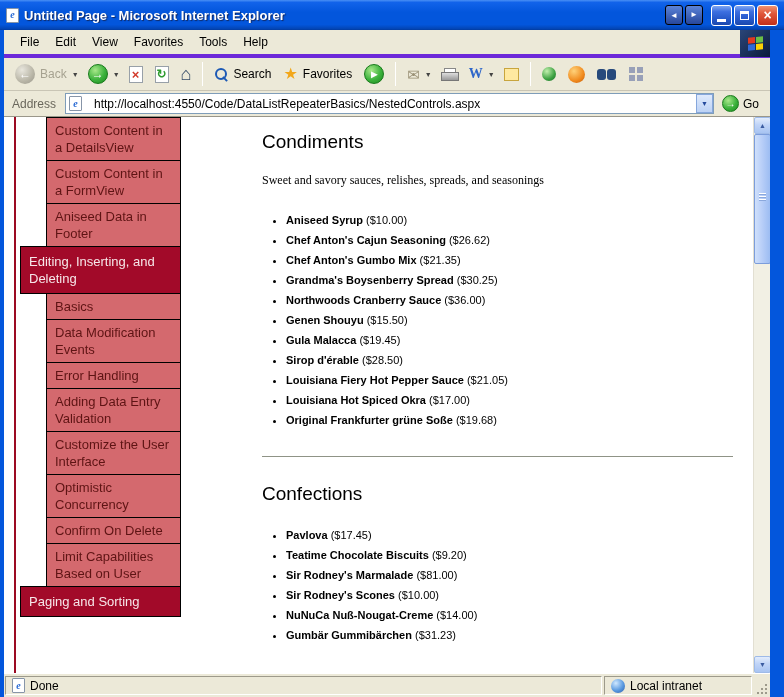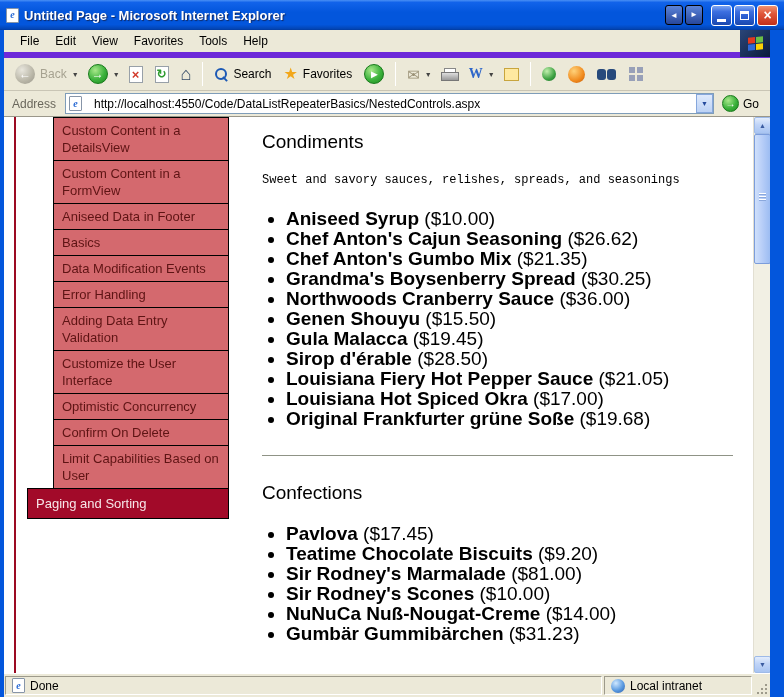--- a/index.html
+++ b/index.html
@@ -26,21 +26,21 @@
   .ie-page { width:13px; height:15px; background:#fff; border:1px solid #8795a8; border-radius:1px;
     display:inline-flex; align-items:center; justify-content:center; flex:none; }
   .ie-page i { font-style:italic; font-weight:bold; color:#2a6bd4; font-size:10px;
     font-family:"Liberation Serif",serif; line-height:1; }
 
   
   .chrome { position:absolute; left:4px; right:14px; top:30px; bottom:0; background:#ece9d8;
     display:flex; flex-direction:column; }
 
   
-  .menubar { height:28px; display:flex; align-items:center; border-bottom:6px solid #6d28d9; padding-left:8px; position:relative; }
+  .menubar { height:28px; display:flex; align-items:center; border-bottom:4px solid #6d28d9; padding-left:8px; position:relative; }
   .menu-item { padding:4px 8px; font-size:12px; color:#000; }
   .brand { position:absolute; right:0; top:0; width:30px; height:27px;
     background:linear-gradient(135deg,#2a4578,#0b1a3c); display:flex; align-items:center; justify-content:center; }
   .flag { width:15px; height:13px; display:grid; grid-template-columns:7px 7px; grid-template-rows:6px 6px; gap:1px; transform:skewY(-6deg); }
   .flag i { display:block; }
   .flag i:nth-child(1){background:#e1391f}.flag i:nth-child(2){background:#6dbe45}
   .flag i:nth-child(3){background:#2f69d8}.flag i:nth-child(4){background:#fbd104}
 
   
   .toolbar { height:33px; display:flex; align-items:center; border-bottom:1px solid #c9c5b5; padding:0 6px; gap:2px; }
@@ -88,31 +88,31 @@
   .addr-field { flex:1; height:21px; background:#fff; border:1px solid #7f9db9; display:flex; align-items:center;
     padding-left:3px; font-size:12px; }
   .addr-url { flex:1; white-space:nowrap; overflow:hidden; margin-left:12px; color:#000; }
   .addr-drop { width:17px; height:19px; background:linear-gradient(180deg,#dfeafc,#bcd2f5); border:1px solid #86a7dc;
     display:flex; align-items:center; justify-content:center; font-size:7px; color:#23499c; flex:none; }
   .go-btn { display:flex; align-items:center; gap:4px; font-size:12px; padding:0 6px 0 2px; }
 
   
   .content { flex:1; position:relative; background:#fff; overflow:hidden; }
 
-  .sidebar { position:absolute; left:10px; top:0; bottom:0; width:215px; border-left:2px solid #9b0a22; overflow:hidden;padding-left:7px; }
+  .sidebar { position:absolute; left:10px; top:0; bottom:0; width:167px; border-left:2px solid #9b0a22; overflow:hidden; }
   .nav { font-size:13px; line-height:17px; padding:4px 8px; border:1px solid #000; margin-top:-1px; cursor:default; }
   .nav:first-child { margin-top:0; }
   .nav.item { margin-left:30px; background:#d4696e; color:#5e1414; }
   .nav.header { margin-left:4px; background:#a20a29; color:#f7e7e9; padding:6px 8px; }
 
   .main { position:absolute; left:201px; right:17px; top:0; bottom:0; padding:14px 20px 0 57px; overflow:hidden; }
   .main h2 { font-size:19px; font-weight:400; color:#000; margin:0 0 20px; }
-  .desc { font-family:Liberation Mono, monospace; font-size:12px; color:#000; margin:0 0 22px; }
+  .desc { font-family:Liberation Serif, serif; font-size:12px; color:#000; margin:0 0 22px; }
   .main ul { margin:0 0 26px; padding-left:24px; }
-  .main li { font-size:19px; line-height:20px; color:#000; }
+  .main li { font-size:11px; line-height:20px; color:#000; }
   .main li b { font-weight:bold; }
   .rule { border-top:1px solid #8f9386; margin:0 0 26px; }
 
   
   .scrollbar { position:absolute; right:0; top:0; bottom:0; width:17px; background:#f2f0e4; border-left:1px solid #e2dfd2; }
   .sb-btn { position:absolute; left:0; width:17px; height:17px; border:1px solid #9ebae8; border-radius:2px;
     background:linear-gradient(180deg,#e3edfd,#c0d4f7 45%,#a8c4f2); display:flex; align-items:center; justify-content:center;
     font-size:7px; color:#3a5ba0; }
   .sb-up { top:0; }
   .sb-down { bottom:0; }
@@ -250,20 +250,21 @@
         <span class="circle green small">→</span>
         <span>Go</span>
       </div>
     </div>
 
     <div class="content">
       <div class="sidebar">
           <div class="nav item">Custom Content in a DetailsView</div>
           <div class="nav item">Custom Content in a FormView</div>
           <div class="nav item">Aniseed Data in Footer</div>
+          <div class="nav header">Editing, Inserting, and Deleting</div>
           <div class="nav item">Basics</div>
           <div class="nav item">Data Modification Events</div>
           <div class="nav item">Error Handling</div>
           <div class="nav item">Adding Data Entry Validation</div>
           <div class="nav item">Customize the User Interface</div>
           <div class="nav item">Optimistic Concurrency</div>
           <div class="nav item">Confirm On Delete</div>
           <div class="nav item">Limit Capabilities Based on User</div>
           <div class="nav header">Paging and Sorting</div>
         </div>

